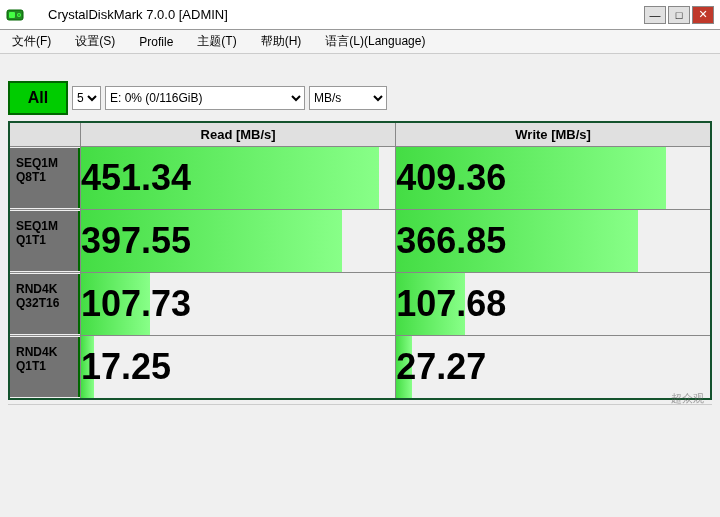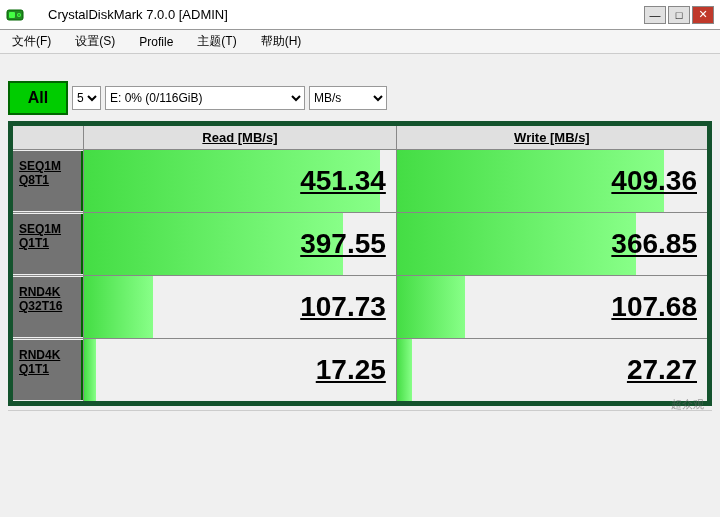--- a/index.html
+++ b/index.html
@@ -103,22 +103,21 @@
       font-size: 12px;
       border: 1px solid #999;
       background: white;
       cursor: pointer;
     }
 
     
     .bench-table {
       width: 100%;
       border-collapse: collapse;
-      border: 5px solid #14532d;
-      text-decoration: underline;
+      border: 2px solid #14532d;
     }
     .bench-table th {
       background: #e0e0e0;
       border: 1px solid #888;
       padding: 4px 8px;
       font-size: 13px;
       font-weight: bold;
       text-align: center;
     }
     .bench-table td {
@@ -146,24 +145,24 @@
     .green-bar {
       position: absolute;
       top: 0;
       left: 0;
       height: 100%;
       background: linear-gradient(to right, #44dd44, #88ff88);
     }
     .bench-value {
       position: relative;
       z-index: 1;
-      font-size: 28px;
+      font-size: 36px;
       font-weight: bold;
       color: #000;
-      text-align: right;
+      text-align: left;
       padding-right: 10px;
       line-height: 62px;
       white-space: nowrap;
     }
     .header-row th:first-child {
       width: 70px;
     }
     .header-row th:nth-child(2) {
       width: 50%;
     }
@@ -211,20 +210,21 @@
     <button class="title-btn close-btn">✕</button>
   </div>
 </div>
 
 <div class="menu-bar">
   <span class="menu-item">文件(F)</span>
   <span class="menu-item">设置(S)</span>
   <span class="menu-item">Profile</span>
   <span class="menu-item">主题(T)</span>
   <span class="menu-item">帮助(H)</span>
+  <span class="menu-item">语言(L)(Language)</span>
 </div>
 
 <div class="main-content" style="position:relative;">
 
   <div class="controls-row">
     <button class="all-btn">All</button>
     <select class="ctrl-select">
       <option>5</option>
       <option>1</option>
       <option>3</option>

